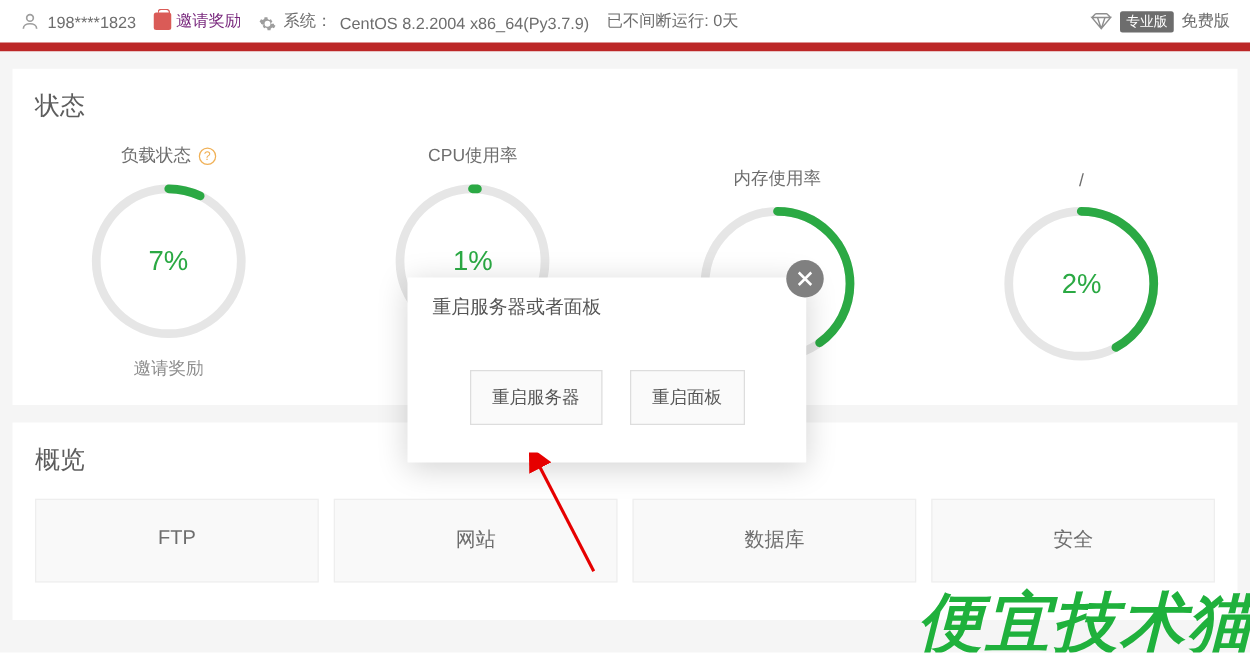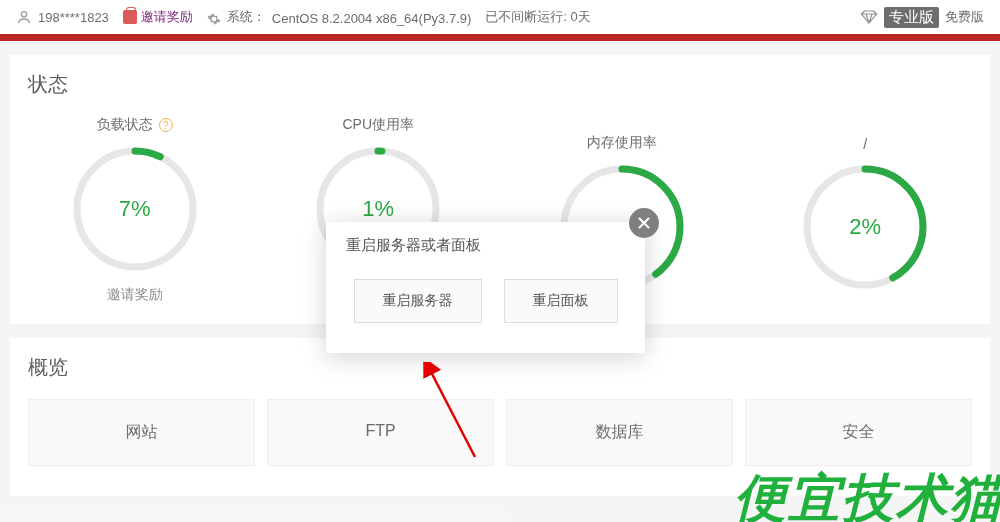--- a/index.html
+++ b/index.html
@@ -23,21 +23,21 @@
   color: #666;
   gap: 14px;
 }
 .topbar .user { display: flex; align-items: center; gap: 6px; }
 .topbar .invite { display: flex; align-items: center; gap: 4px; color: #701a75; }
 .topbar .gift-icon { width: 14px; height: 14px; background: #d9534f; border-radius: 2px; display: inline-block; position: relative; }
 .topbar .gift-icon::before { content: ""; position: absolute; top: -3px; left: 3px; width: 8px; height: 3px; border: 1px solid #d9534f; border-bottom: none; border-radius: 3px 3px 0 0; }
 .topbar .sys { display: flex; align-items: flex-end; gap: 6px; }
 .topbar .gear-icon svg { display: block; }
 .topbar .right { margin-left: auto; display: flex; align-items: center; gap: 6px; }
-.topbar .badge-pro { background: #666; color: #fff; font-size: 15px; padding: 1px 5px; border-radius: 2px; }
+.topbar .badge-pro { background: #666; color: #fff; font-size: 11px; padding: 1px 5px; border-radius: 2px; }
 .panel {
   margin: 14px 10px 0 10px;
   background: #fff;
   padding: 16px 18px 20px 18px;
 }
 .panel-title { font-size: 20px; color: #555; margin-bottom: 18px; }
 .gauges { display: flex; gap: 30px; align-items: flex-end; }
 .gauge-block { flex: 1; text-align: center; }
 .gauge-label { font-size: 14px; color: #666; margin-bottom: 10px; display: flex; align-items: center; justify-content: center; gap: 6px; }
 .gauge-label .help-icon { display: inline-flex; width: 14px; height: 14px; border: 1px solid #f0ad4e; border-radius: 50%; color: #f0ad4e; font-size: 10px; align-items: center; justify-content: center; }
@@ -53,21 +53,21 @@
 .modal {
   position: absolute;
   top: 222px;
   left: 326px;
   width: 319px;
   background: #fff;
   box-shadow: 0 4px 24px rgba(0,0,0,0.18);
 }
 .modal-header { padding: 14px 20px; font-size: 15px; color: #555; }
 .modal-body { padding: 10px 20px 30px 20px; display: flex; gap: 22px; justify-content: center; }
-.modal-btn { padding: 12px 28px; border: 1px solid #ddd; background: #fafafa; font-size: 14px; color: #555; cursor: pointer; }
+.modal-btn { padding: 12px 17px; border: 1px solid #ddd; background: #fafafa; font-size: 14px; color: #555; cursor: pointer; margin-top: 17px; }
 .modal-close {
   position: absolute; top: -14px; right: -14px;
   width: 30px; height: 30px; border-radius: 50%;
   background: #808080; color: #fff; display: flex; align-items: center; justify-content: center;
   cursor: pointer; font-size: 17px;
 }
 .arrow { position: absolute; top: 362px; left: 420px; pointer-events: none; }
 .watermark {
   position: absolute; bottom: -12px; right: -4px;
   font-size: 52px; font-weight: 800; color: #1fb13c;
@@ -174,22 +174,22 @@
           </svg>
         <div class="val">2%</div>
       </div>
     </div>
   </div>
 </div>
 
 <div class="panel" style="padding-bottom:30px;">
   <div class="panel-title">概览</div>
   <div class="overview-cards">
+    <div class="ov-card">FTP</div>
     <div class="ov-card">网站</div>
-    <div class="ov-card">FTP</div>
     <div class="ov-card">数据库</div>
     <div class="ov-card">安全</div>
   </div>
 </div>
 
 <div class="modal-overlay"></div>
 <div class="modal">
   <div class="modal-close">
     <svg width="14" height="14" viewBox="0 0 14 14" stroke="#fff" stroke-width="2">
         <path d="M2 2l10 10M12 2L2 12"></path>

